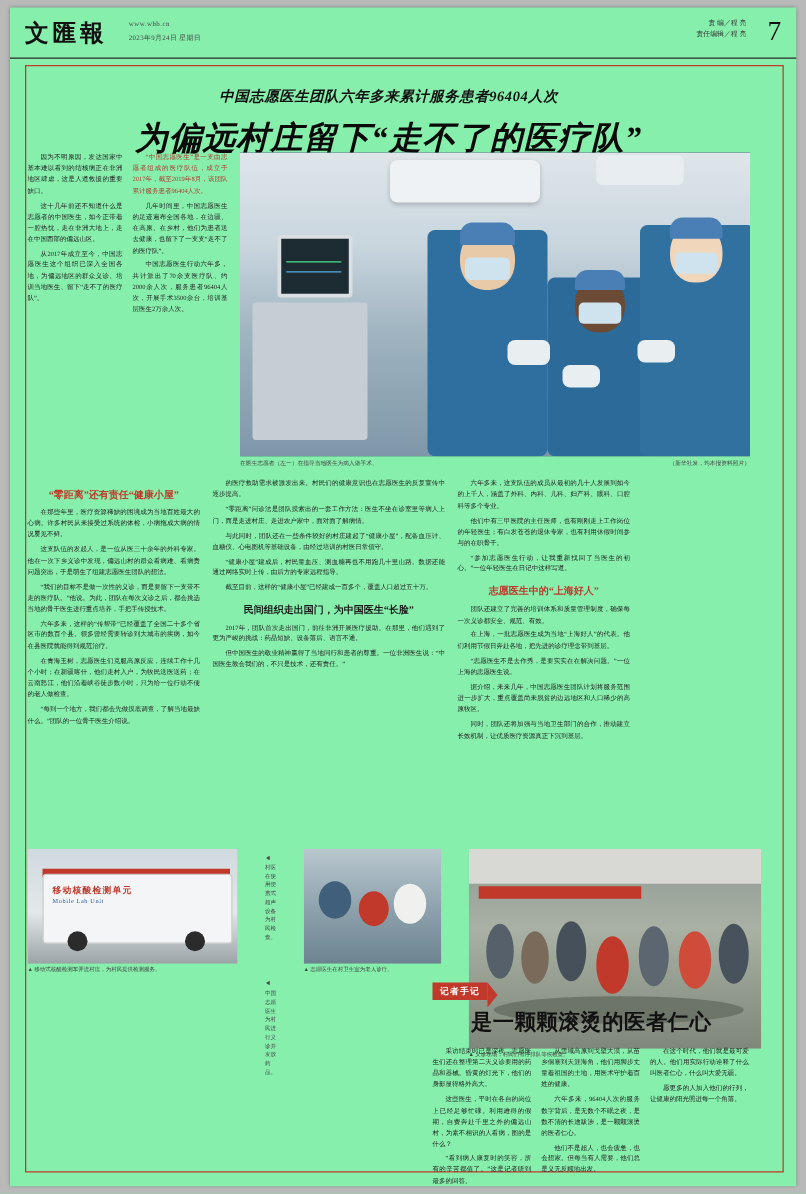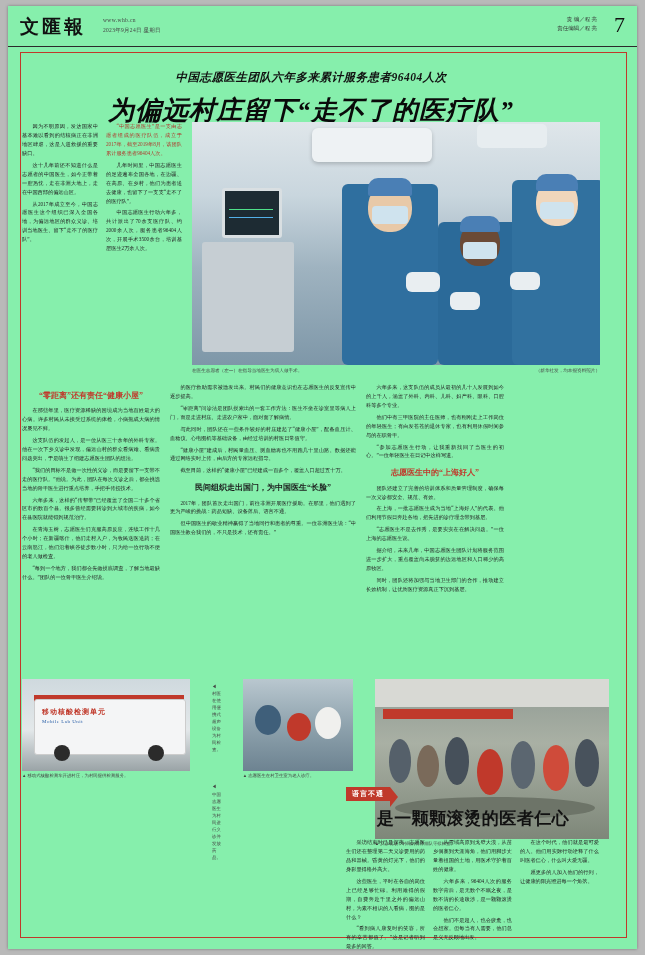--- a/index.html
+++ b/index.html
@@ -294,21 +294,21 @@
           <div class="dot" style="left:168px;top:66px;width:26px;height:46px;background:#cf4b3a;"></div>
           <div class="dot" style="left:200px;top:60px;width:24px;height:48px;background:#48525c;"></div>
           <div class="dot" style="left:20px;top:118px;width:200px;height:22px;background:#6d7468;"></div>
         </div>
       </div>
       <div class="capbox" style="font-size:4.4px;color:#444;margin-top:2px;">▲ 义诊现场，村民们有序排队等候检查。</div>
     </div>
   </div>
 
   <div class="commentary">
-    <span class="tag">语言不通</span>
+    <span class="tag">记者手记</span>
     <div class="comm-title">是一颗颗滚烫的医者仁心</div>
     <div class="comm-body">
       <div class="c">
         <p>采访结束时已是深夜，志愿医生们还在整理第二天义诊要用的药品和器械。昏黄的灯光下，他们的身影显得格外高大。</p>
         <p>这些医生，平时在各自的岗位上已经足够忙碌。利用难得的假期，自费奔赴千里之外的偏远山村，为素不相识的人看病，图的是什么？</p>
         <p>“看到病人康复时的笑容，所有的辛苦都值了。”这是记者听到最多的回答。</p>
       </div>
       <div class="c">
         <p>从雪域高原到戈壁大漠，从苗乡侗寨到天涯海角，他们用脚步丈量着祖国的土地，用医术守护着百姓的健康。</p>
         <p>六年多来，96404人次的服务数字背后，是无数个不眠之夜，是数不清的长途跋涉，是一颗颗滚烫的医者仁心。</p>

